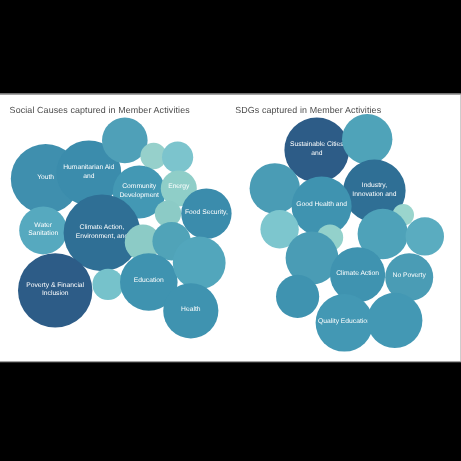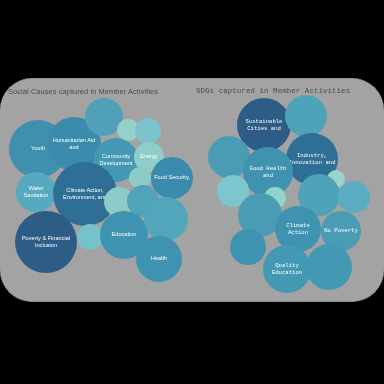--- a/index.html
+++ b/index.html
@@ -1,25 +1,25 @@
 <!DOCTYPE html>
 <html><head>
 <meta charset="utf-8">
 <style>
   html,body{margin:0;padding:0;background:#000;}
   body{width:384px;height:384px;overflow:hidden;font-family:"Liberation Sans",sans-serif;}
   #screen{position:relative;width:384px;height:384px;background:#000;}
   .letterbox{position:absolute;left:0;width:384px;background:#000;}
   #lb-top{top:0;height:78px;}
   #lb-bottom{top:302px;height:82px;}
-  #viewport{position:absolute;left:0;top:78px;width:384px;height:224px;background:#a3a3a3;
-            border-top:1px solid #8e8e8e;border-bottom:1px solid #8e8e8e;box-sizing:border-box;overflow:hidden;border-radius:32px;}
+  #viewport{position:absolute;left:0;top:78px;width:384px;height:224px;background:#ffffff;
+            border-top:1px solid #8e8e8e;border-bottom:1px solid #8e8e8e;box-sizing:border-box;overflow:hidden;}
   .panel{position:absolute;top:0;height:100%;}
   #panel-left{left:0;width:192px;}
-  #panel-right{left:192px;width:192px;font-family:Liberation Mono, monospace;}
+  #panel-right{left:192px;width:192px;}
   .panel-title{position:absolute;top:8px;font-size:7.4px;color:#4a4a4a;letter-spacing:.1px;white-space:nowrap;}
   #panel-left .panel-title{left:8px;}
   #panel-right .panel-title{left:4px;}
   .bubble-field{position:absolute;left:0;top:18px;width:192px;height:206px;}
   .bubble{position:absolute;border-radius:50%;display:flex;align-items:center;justify-content:center;
           text-align:center;box-sizing:border-box;}
   .bubble-label{color:#ffffff;font-size:5.6px;line-height:7.2px;padding:0 2px;
                 word-break:break-word;pointer-events:none;}
 </style>
 </head>

